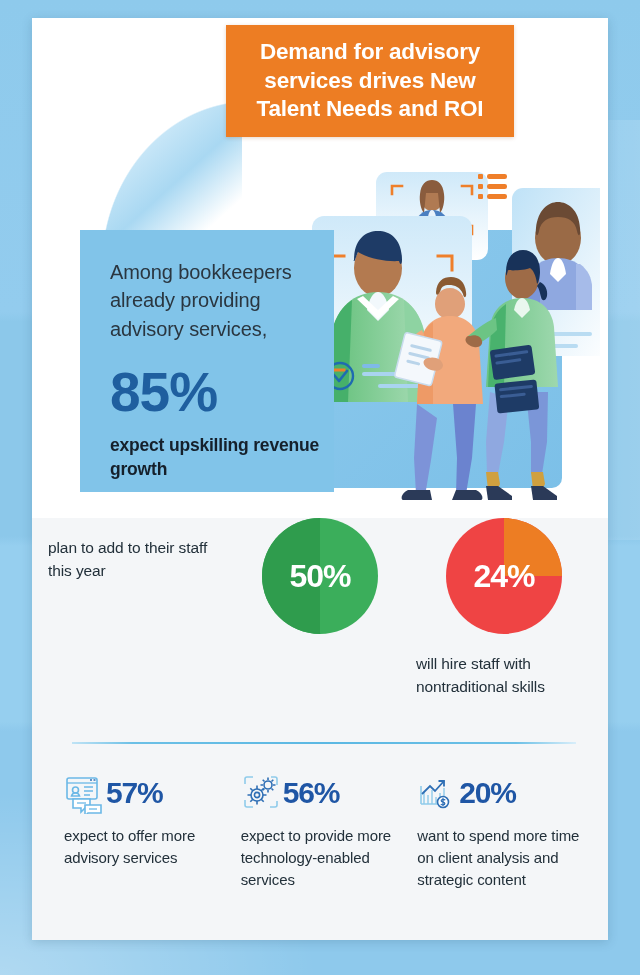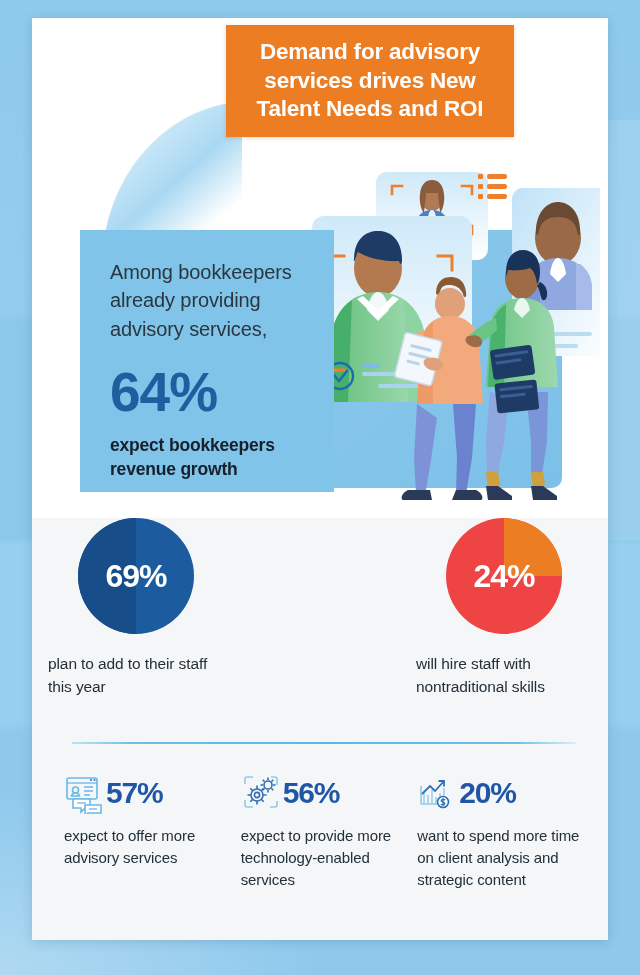--- a/index.html
+++ b/index.html
@@ -278,36 +278,36 @@
     <rect x="108" y="194" width="22" height="3" rx="1.5" fill="#b9d4ea"></rect>
     <rect x="108" y="202" width="14" height="3" rx="1.5" fill="#b9d4ea"></rect>
   </g>
   <path d="M128 198c7-2 14 1 15 7 0 5-6 7-12 5-7-2-11-10-3-12z" fill="#e0a079"></path>
 </svg>
 </div>
 
 <div class="callout">
   <div class="callout-inner">
     <div class="callout-lead">Among bookkeepers already providing advisory services,</div>
-    <div class="callout-big">64%</div>
-    <div class="callout-sub">expect bookkeepers revenue growth</div>
+    <div class="callout-big">85%</div>
+    <div class="callout-sub">expect upskilling revenue growth</div>
   </div>
 </div>
 
 <div class="circles">
 
   <div class="circle-item">
-    <div class="circle" id="c0" style="background: rgb(28, 91, 158);">
-      <div class="wedge" id="w0" style="background: conic-gradient(transparent 0deg, transparent 180deg, rgb(23, 78, 137) 180deg, rgb(23, 78, 137) 360deg);"></div>
-      <span class="pct">69%</span>
-    </div>
     <div class="circle-caption">plan to add to their staff this year</div>
   </div>
 
   <div class="circle-item">
+    <div class="circle" id="c1" style="background: rgb(59, 174, 91);">
+      <div class="wedge" id="w1" style="background: conic-gradient(transparent 0deg, transparent 180deg, rgb(47, 156, 77) 180deg, rgb(47, 156, 77) 360deg);"></div>
+      <span class="pct">50%</span>
+    </div>
   </div>
 
   <div class="circle-item">
     <div class="circle" id="c2" style="background: #ef4444;">
       <div class="wedge" id="w2" style="background: conic-gradient(rgb(237, 125, 35) 0deg, rgb(237, 125, 35) 90deg, transparent 90deg, transparent 360deg);"></div>
       <span class="pct">24%</span>
     </div>
     <div class="circle-caption">will hire staff with nontraditional skills</div>
   </div>
 

